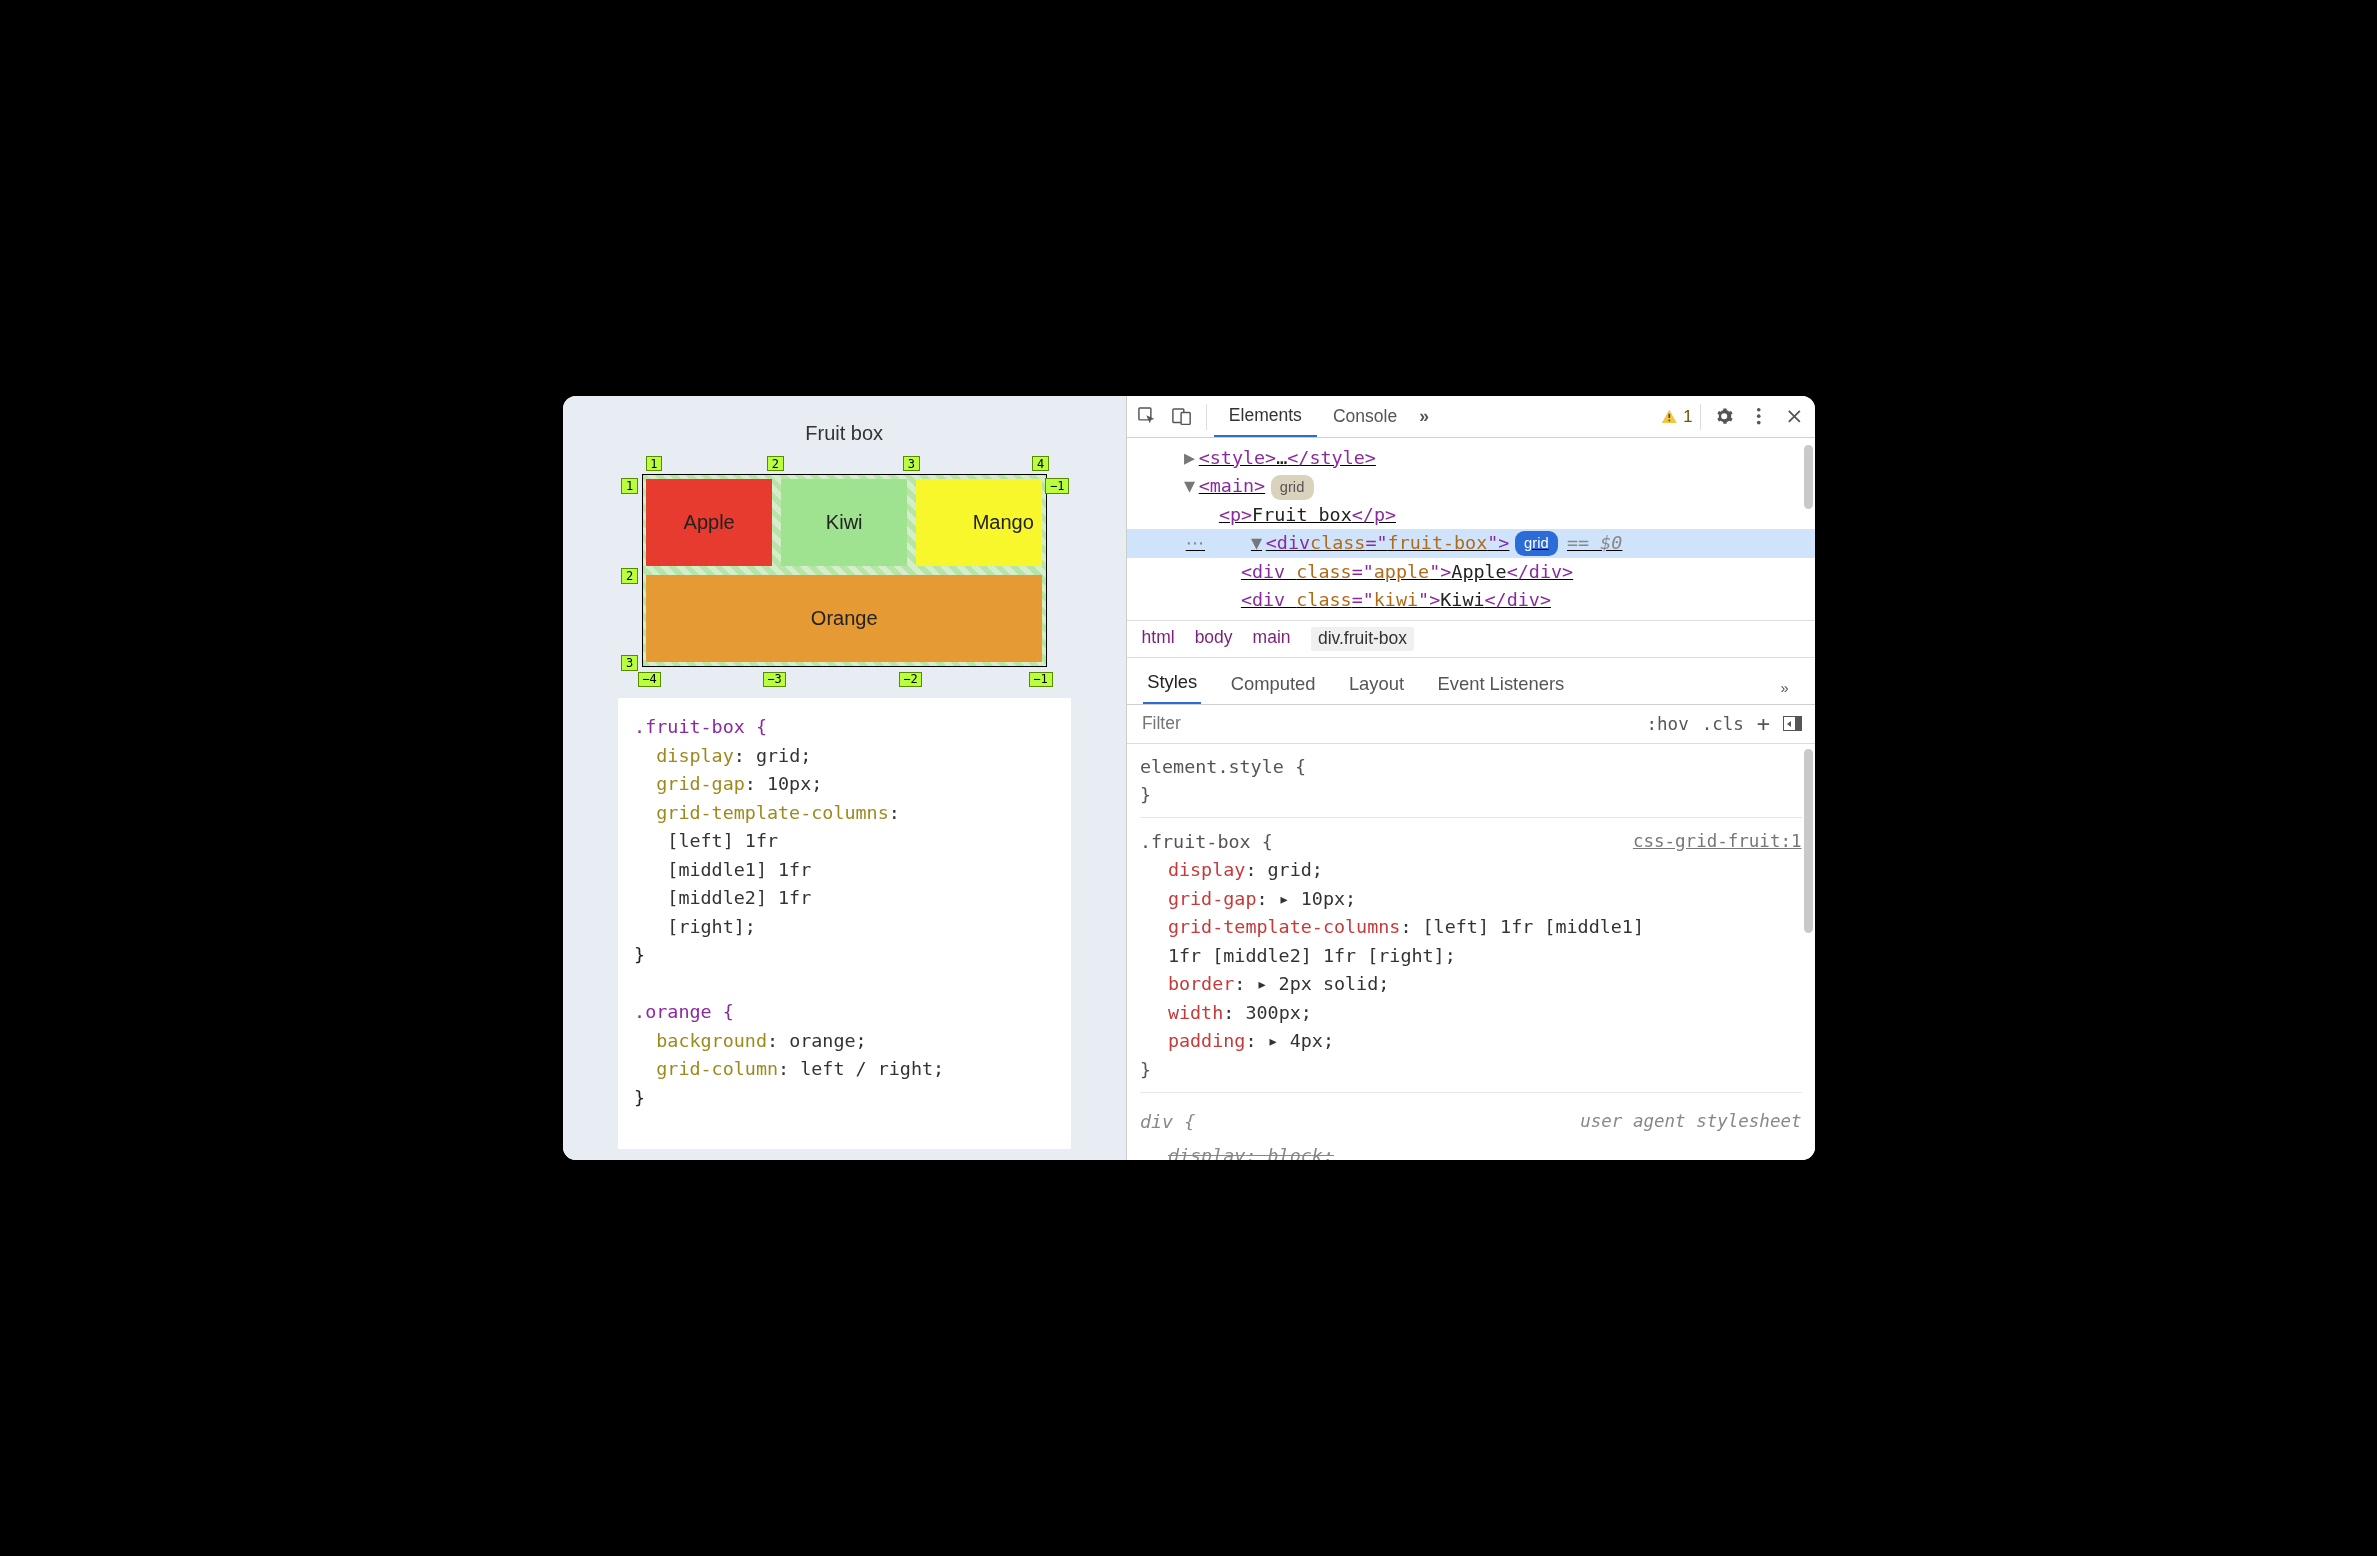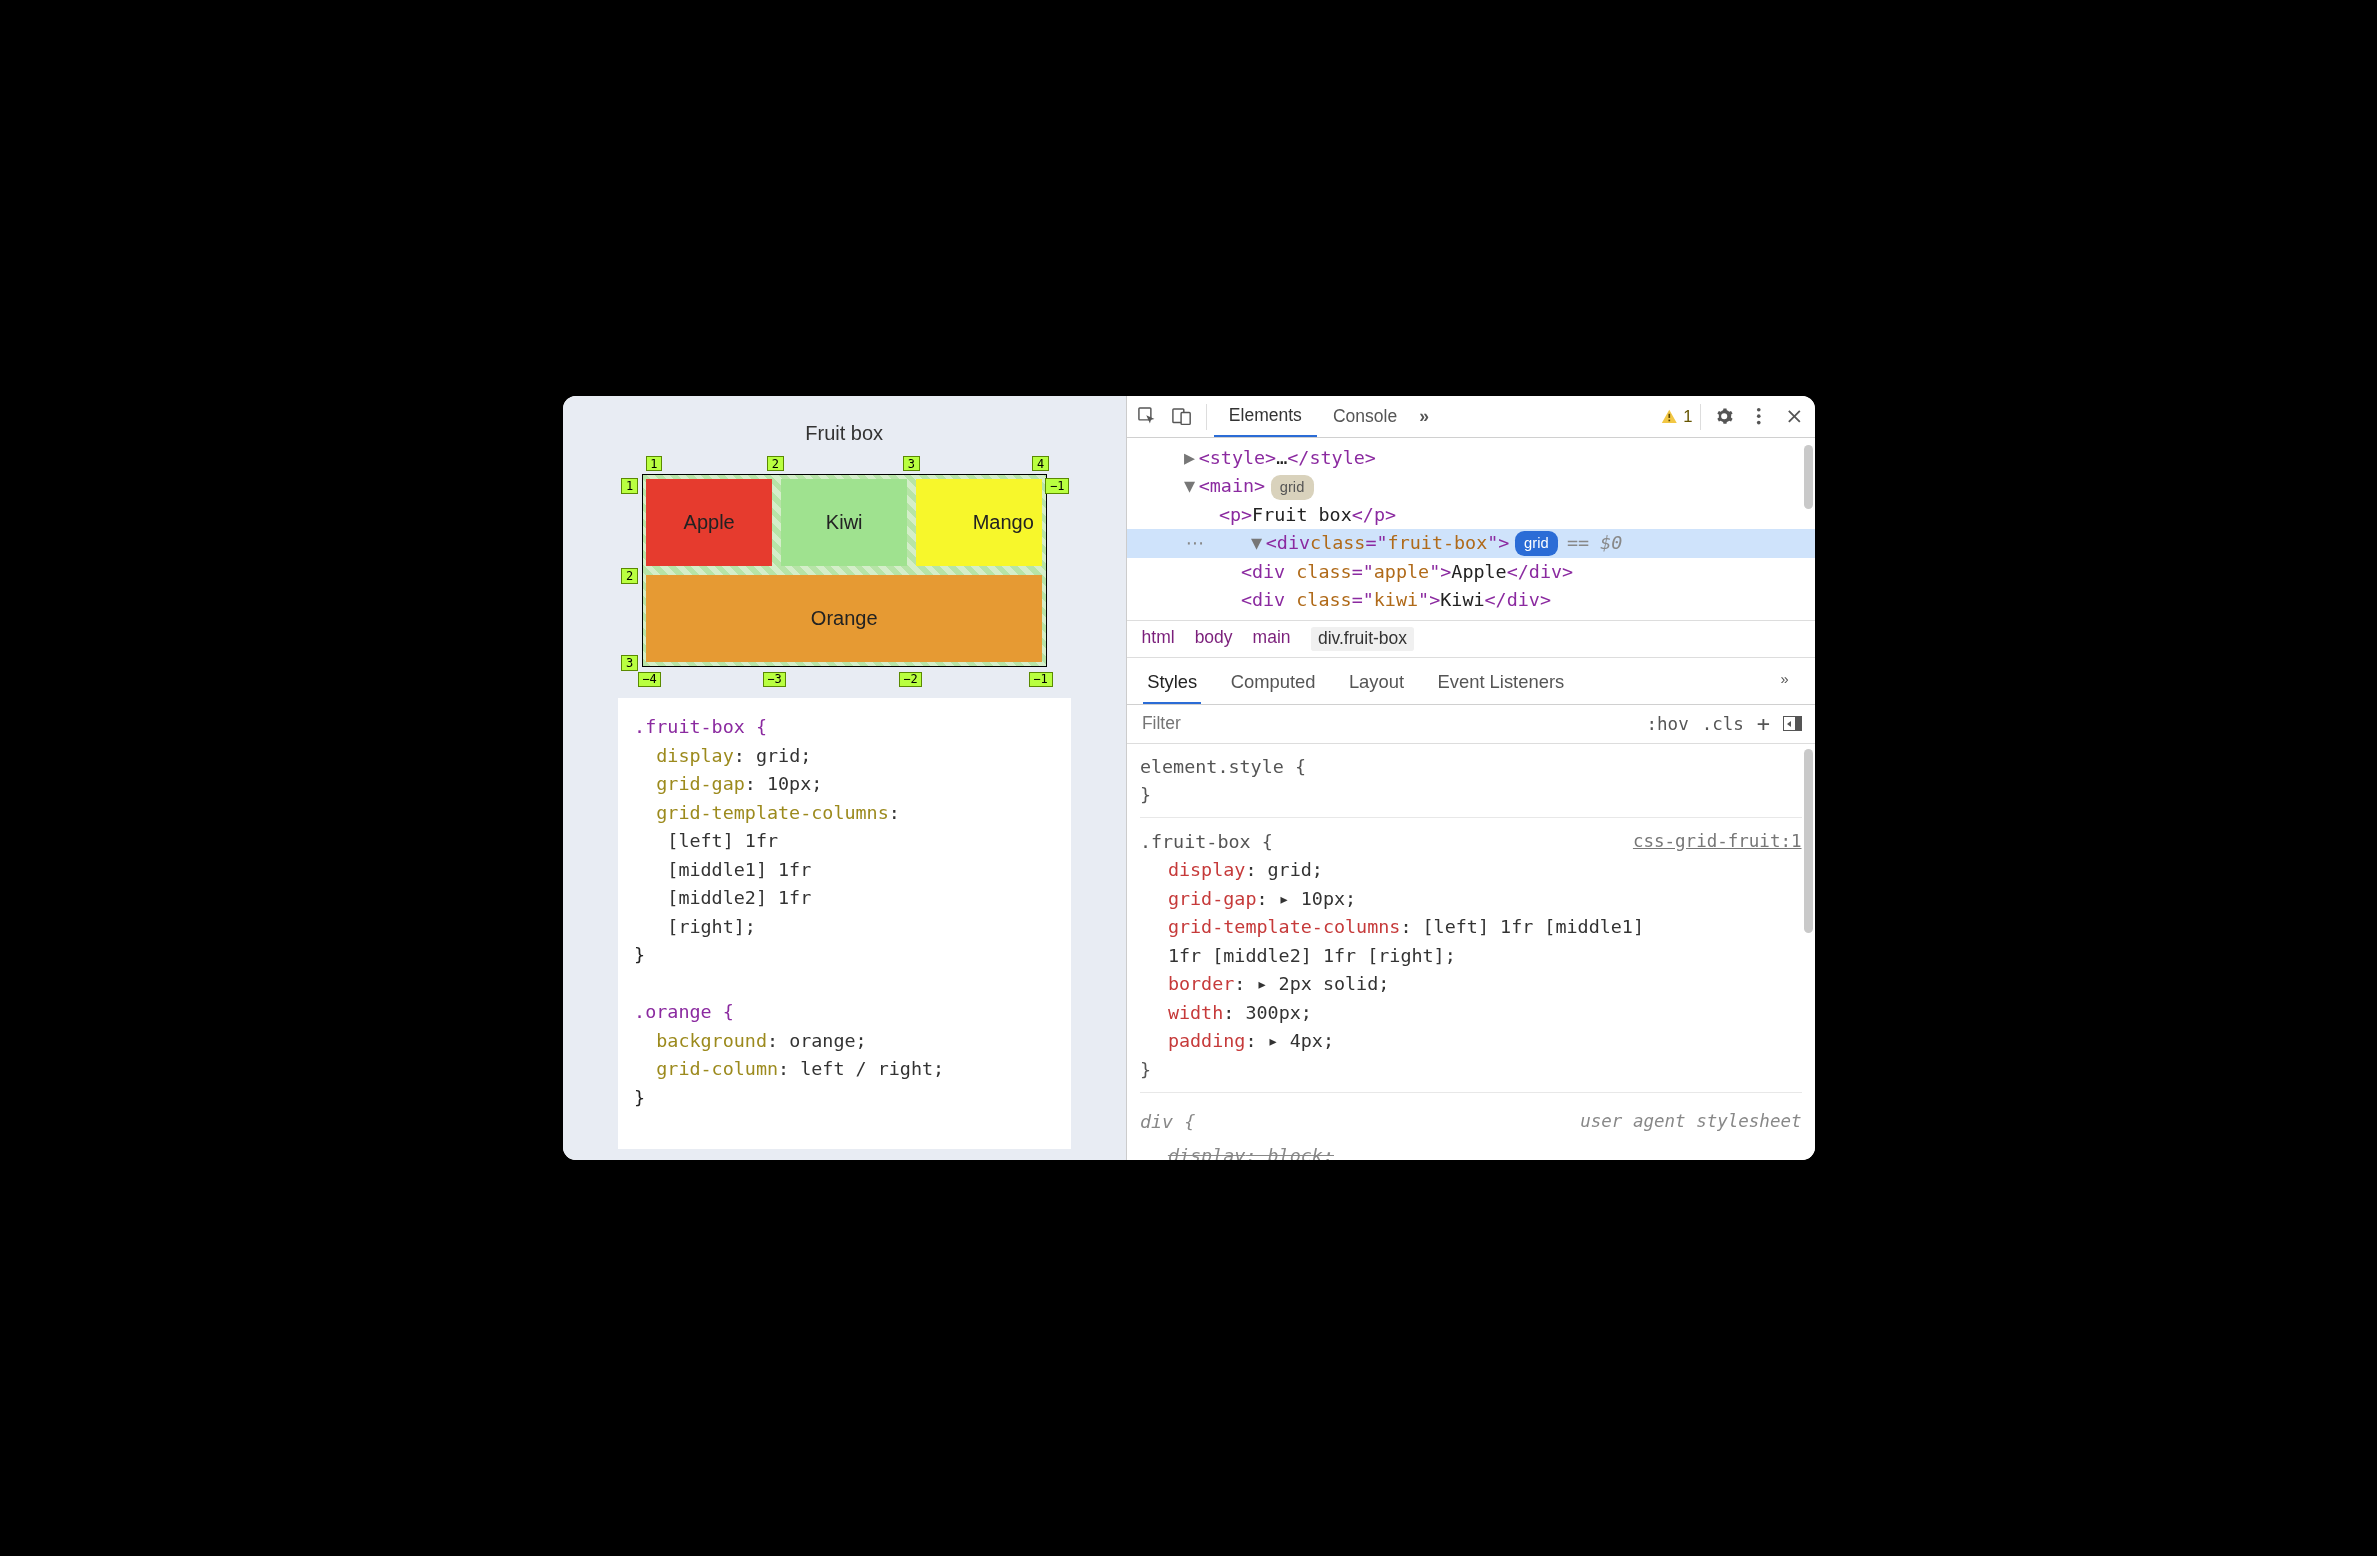--- a/index.html
+++ b/index.html
@@ -73,21 +73,21 @@
   .tool-sep { width:0.9px; height:26px; background:#ddd; margin:0 5.5px; }
   .tab { font-size:17.5px; color:#555; padding:9.2px 14.7px; cursor:pointer; }
   .tab.active { color:#333; border-bottom:2.8px solid #2b6cd6; }
   .toolbar .spacer { flex:1; }
   .warn-badge { display:flex; align-items:center; gap:5.5px; font-size:16.6px; color:#665500; }
 
   .dom-tree {
     font:18.4px/1.55 Menlo, Consolas, monospace; padding:5.5px 0 5.5px 0;
     overflow:auto; position:relative;
   }
-  .domline { padding:0 28px 0 57px; white-space:nowrap; }
+  .domline { padding:0 28px 0 57px; white-space:nowrap;text-decoration:underline; }
   .domline.sel-row { background:#cfe3fb; display:flex; align-items:center; }
   .tri { display:inline-block; width:13px; color:#777; margin-right:1.8px; }
   .tag { color:#8b2aa0; }
   .attr{ color:#b06a19; }
   .text{ color:#222; }
   .badge-pill {
     display:inline-block; background:#d9d2bc; border-radius:9.2px; padding:0.9px 9.2px;
     font-size:14.7px; color:#555; font-family:-apple-system,sans-serif; margin-left:5.5px;
   }
   .badge-grid-blue {
@@ -97,21 +97,21 @@
   .sel-dots { color:#888; margin:0 13px 0 1.8px; font-family:-apple-system,sans-serif; letter-spacing:0.9px; }
   .eq0 { color:#888; font-style:italic; margin-left:3.7px; }
 
   .breadcrumb {
     display:flex; gap:20px; padding:5.5px 14.7px; border-top:0.9px solid #ddd; border-bottom:0.9px solid #ddd;
     font-size:17.5px;
   }
   .breadcrumb span { color:#7b1f7b; cursor:pointer; }
   .breadcrumb span.current { color:#333; background:#f0f0f0; padding:1.8px 7.4px; border-radius:2.8px; }
 
-  .sub-tabs { display:flex; gap:26px; padding:5.5px 16.6px 0; border-bottom:0.9px solid #d0d0d0; align-items:flex-start; }
+  .sub-tabs { display:flex; gap:26px; padding:5.5px 16.6px 0; border-bottom:0.9px solid #d0d0d0; align-items:flex-end; }
   .sub-tab { font-size:18.4px; color:#555; padding:7.4px 3.7px 9.2px; cursor:pointer; }
   .sub-tab.active { color:#222; border-bottom:2.8px solid #2b6cd6; }
   .sub-more { margin-left:auto; color:#555; padding:7.4px 9.2px; }
 
   .filter-row {
     display:flex; align-items:center; border-bottom:0.9px solid #ddd; height:39px;
     padding:0 13px; gap:13px; font-size:17.5px; color:#555;
   }
   .filter-input { flex:1; border:none; outline:none; font-size:17.5px; color:#333; }
   .mono-btn { font-family:Menlo,monospace; cursor:pointer; }

